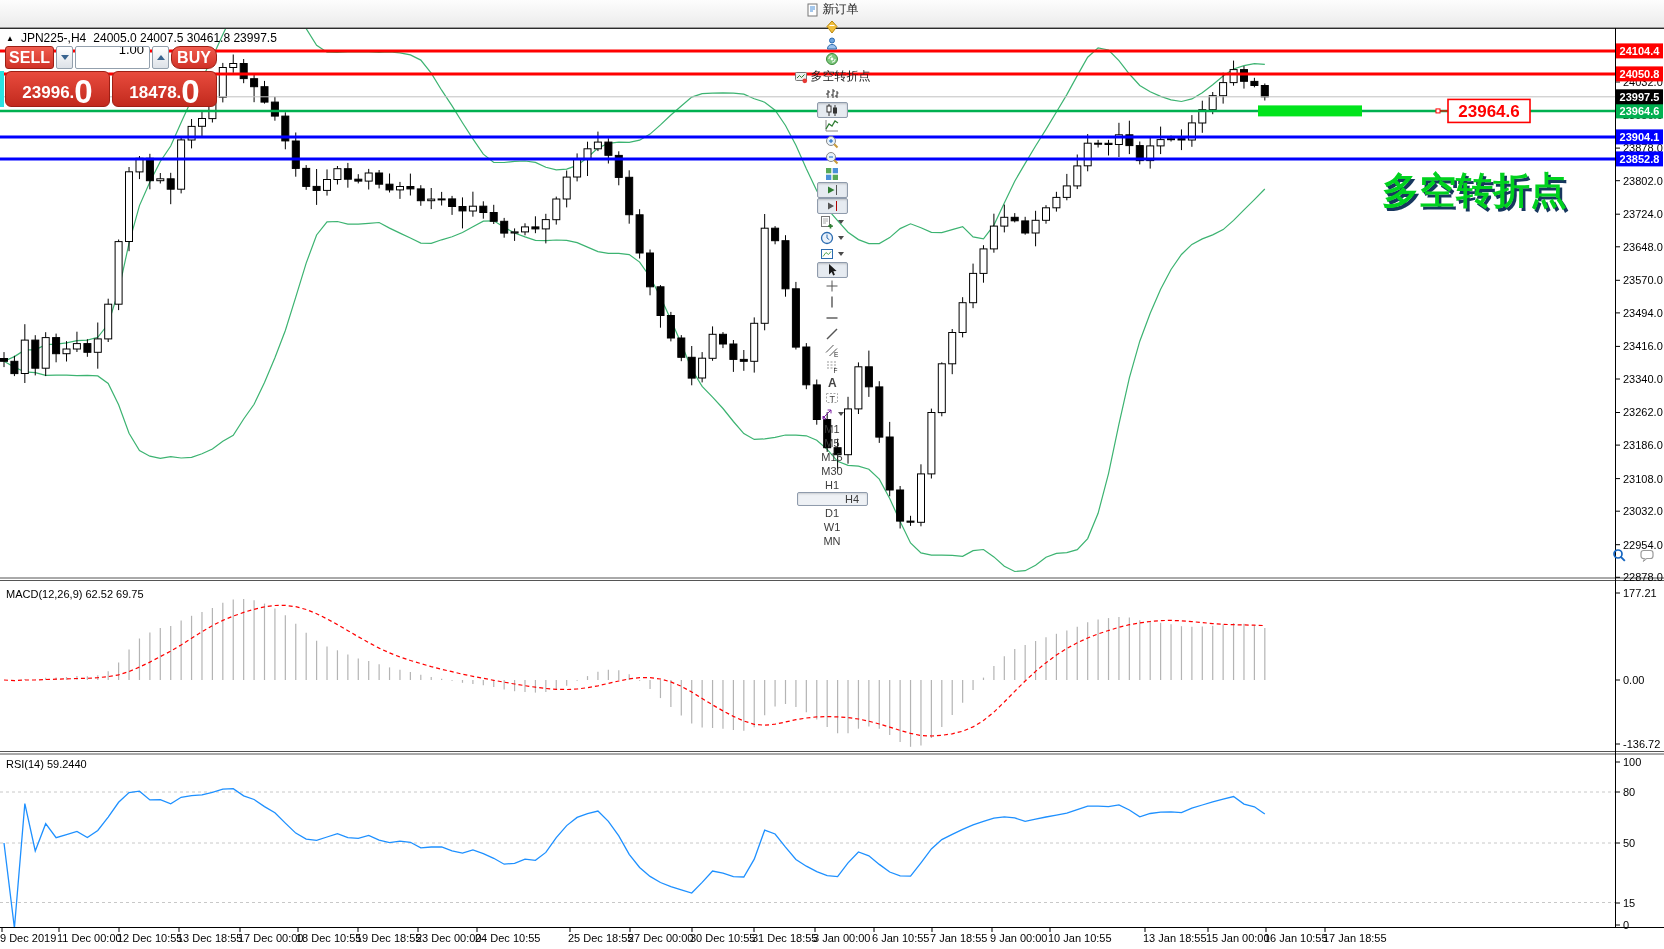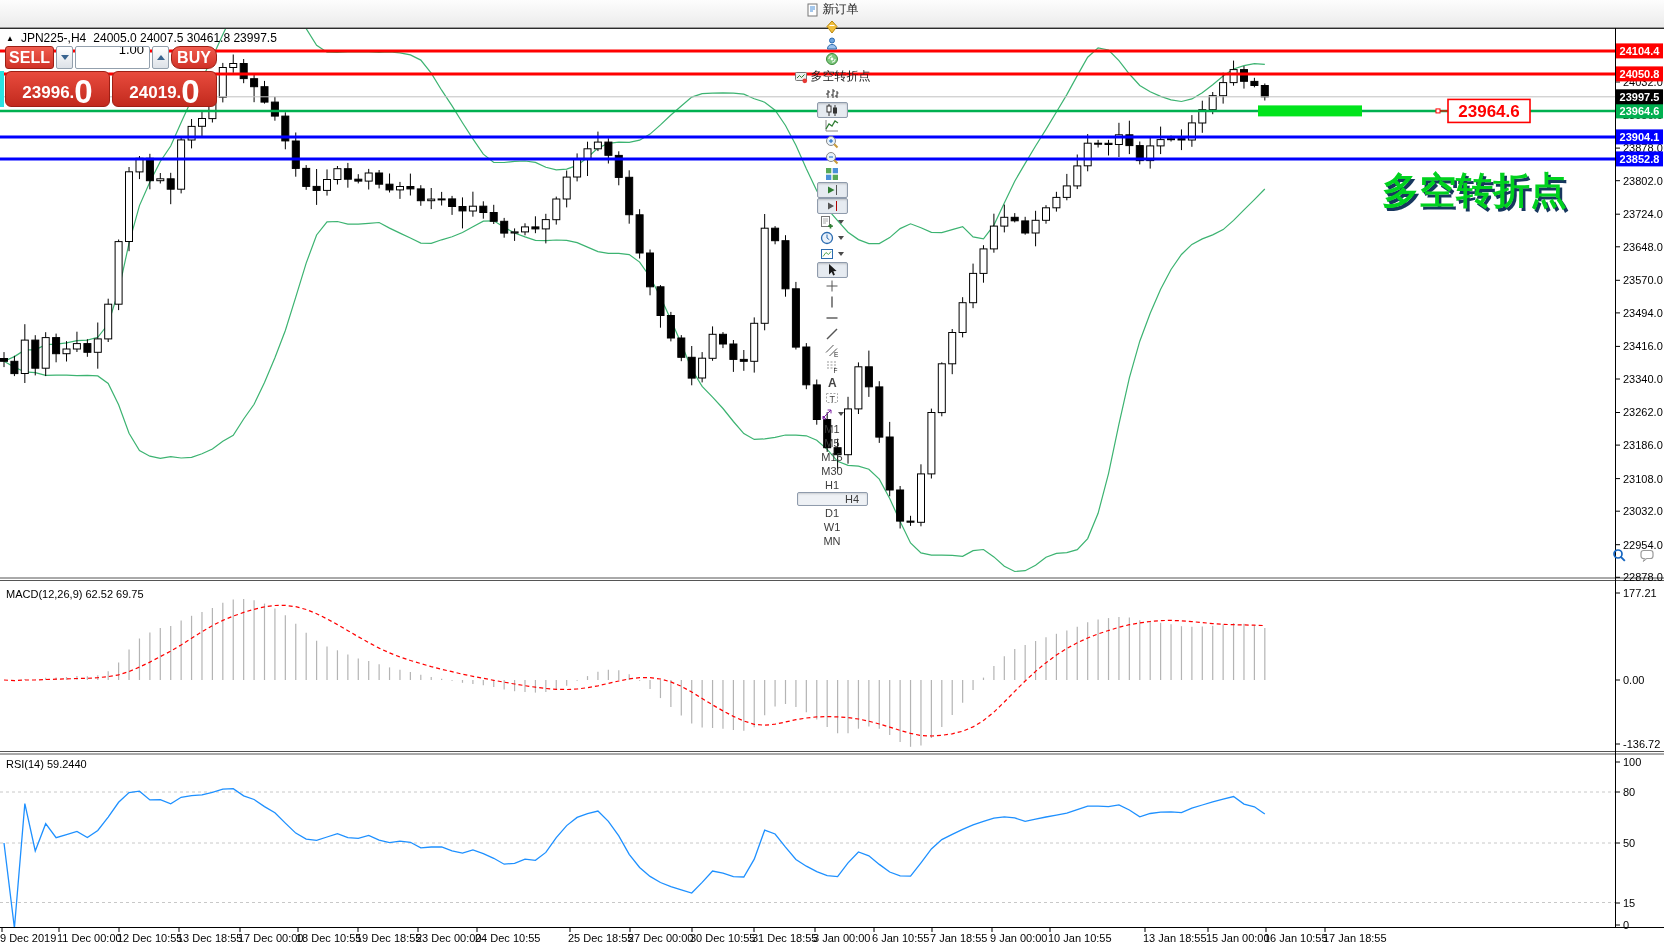--- a/index.html
+++ b/index.html
@@ -803,18 +803,18 @@
     </div>
     <div id="buy-btn" class="redbtn">BUY</div>
   </div>
   <div id="tp-row2">
     <div class="px-box">
       <span class="px-main">23996</span>
         <span class="px-dot">.</span>
         <span class="px-big">0</span>
     </div>
     <div class="px-box">
-      <span class="px-main">24019</span>
+      <span class="px-main">18478</span>
         <span class="px-dot">.</span>
         <span class="px-big">0</span>
     </div>
   </div>
 </div>
 
 </body></html>

